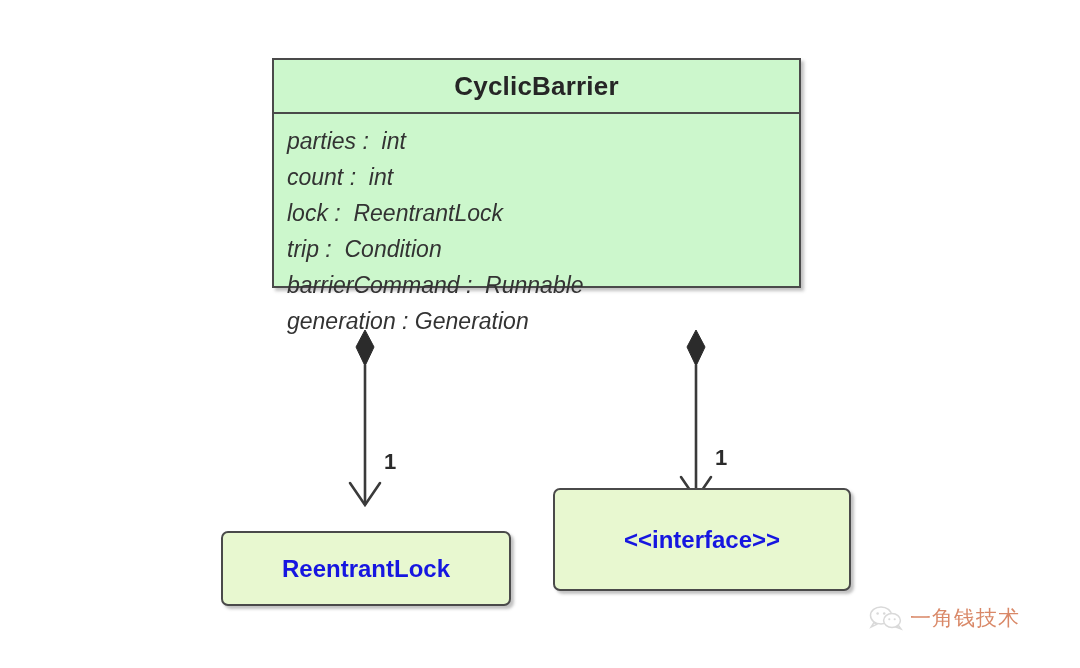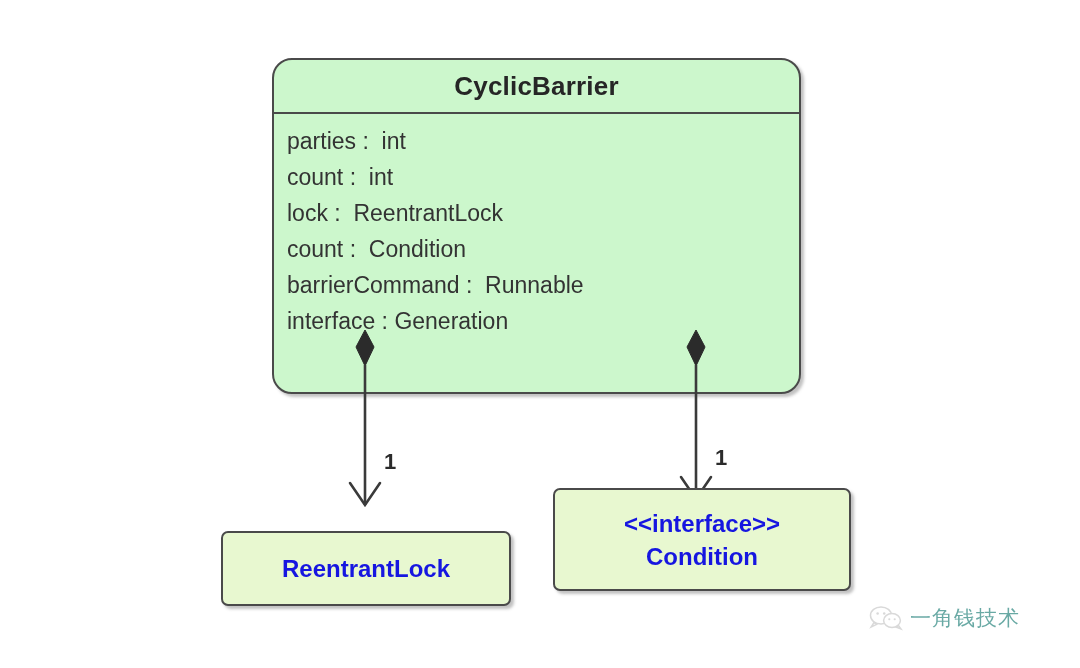--- a/index.html
+++ b/index.html
@@ -26,36 +26,37 @@
     border: 2px solid #4a4a4a;
     border-radius: 7px;
     box-shadow: 3px 3px 3px rgba(120,120,120,0.45);
   }
 
   
   #main-class {
     left: 272px;
     top: 58px;
     width: 529px;
-    height: 336px;
+    height: 230px;
     background: #ccf7cc;
-    border-radius: 20px;
+    border-radius: 0;
   }
   .class-title {
     height: 52px;
     line-height: 52px;
     text-align: center;
     font-size: 26px;
     font-weight: bold;
     color: #262626;
     letter-spacing: 0.2px;
     border-bottom: 2px solid #4a4a4a;
   }
   .class-attrs {
     padding: 9px 0 0 13px;
+    font-style: italic;
   }
   .attr-row {
     font-size: 23px;
     line-height: 36px;
     color: #333333;
     white-space: pre;
   }
 
   
   .leaf-box {
@@ -104,39 +105,39 @@
     position: absolute;
     left: 869px;
     top: 604px;
     display: flex;
     align-items: center;
     gap: 7px;
     opacity: 0.62;
   }
   #watermark-text {
     font-size: 21px;
-    color: #0f766e;
+    color: #c2410c;
     letter-spacing: 1px;
     white-space: pre;
   }
 </style>
 </head>
 <body>
 
 <div id="canvas">
 
   <div class="uml-box" id="main-class">
     <div class="class-title">CyclicBarrier</div>
     <div class="class-attrs">
       <div class="attr-row">parties :  int</div>
       <div class="attr-row">count :  int</div>
       <div class="attr-row">lock :  ReentrantLock</div>
-      <div class="attr-row">count :  Condition</div>
+      <div class="attr-row">trip :  Condition</div>
       <div class="attr-row">barrierCommand :  Runnable</div>
-      <div class="attr-row">interface : Generation</div>
+      <div class="attr-row">generation : Generation</div>
     </div>
   </div>
 
   <svg class="connector" id="connector-reentrantlock" style="left:330px; top:325px; width:80px; height:190px;" viewBox="0 0 80 190">
 
     <polygon points="35,5 44,22 35,41 26,22" fill="#2b2b2b" stroke="#2b2b2b" stroke-width="1"></polygon>
 
     <line x1="35" y1="40" x2="35" y2="180" stroke="#3a3a3a" stroke-width="2.6"></line>
 
     <path d="M 20,158 L 35,180 L 50,158" fill="none" stroke="#3a3a3a" stroke-width="2.6" stroke-linecap="round"></path>
@@ -149,21 +150,20 @@
     <path d="M 20,152 L 35,174 L 50,152" fill="none" stroke="#3a3a3a" stroke-width="2.6" stroke-linecap="round"></path>
   </svg>
   <div class="conn-label" style="left:715px; top:445px;">1</div>
 
   <div class="uml-box leaf-box" id="leaf-reentrantlock">
     <div class="leaf-label">ReentrantLock</div>
   </div>
 
   <div class="uml-box leaf-box" id="leaf-condition">
     <div class="leaf-label">&lt;&lt;interface&gt;&gt;</div>
-    <div class="leaf-label">Condition</div>
   </div>
 
   <div id="watermark">
     <svg width="34" height="26" viewBox="0 0 34 26">
 
       <ellipse cx="12" cy="10.5" rx="10.5" ry="8.6" fill="none" stroke="#c2c2c2" stroke-width="1.5"></ellipse>
       <path d="M 5,17.5 L 2.2,22 L 7.6,19.4 Z" fill="none" stroke="#c2c2c2" stroke-width="1.5"></path>
       <circle cx="8.6" cy="8.6" r="1.25" fill="#c2c2c2"></circle>
       <circle cx="15.2" cy="8.6" r="1.25" fill="#c2c2c2"></circle>
 

